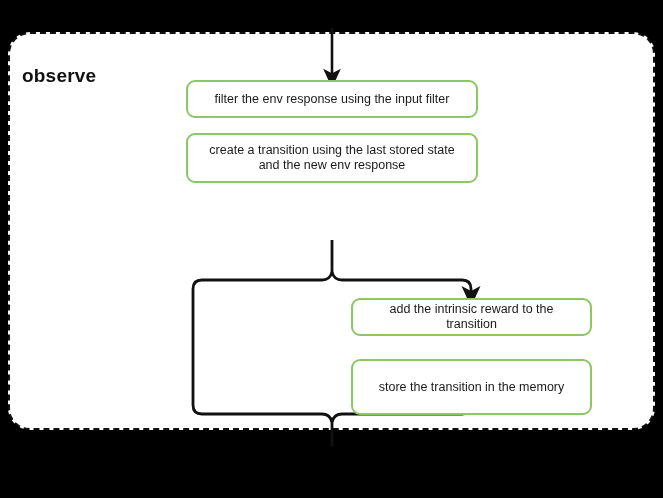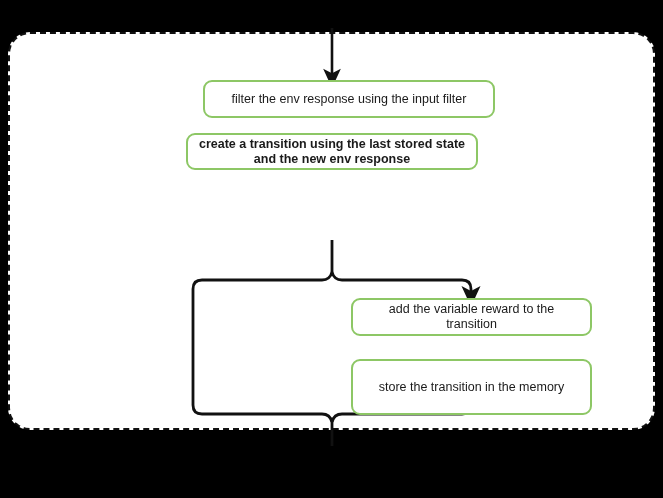--- a/index.html
+++ b/index.html
@@ -72,20 +72,21 @@
     white-space: nowrap;
   }
 </style>
 </head>
 <body>
 
 <div id="canvas">
 
   <div id="group-container"></div>
 
+  <div id="group-title">observe</div>
 
   <svg id="svg-edges" viewBox="0 0 663 498">
     <defs>
       <marker id="arrowhead" markerWidth="9" markerHeight="9" refX="4.2" refY="4.2" orient="auto" markerUnits="strokeWidth">
         <path d="M0.6,0.8 L8,4.2 L0.6,7.6 L2.4,4.2 Z" fill="#111111"></path>
       </marker>
     </defs>
 
     <path d="M332,28 L332,78" stroke="#111111" stroke-width="2.6" fill="none" marker-end="url(#arrowhead)"></path>
 
@@ -93,31 +94,31 @@
 
     <path d="M332,272 Q330,280 322,280 L202,280 Q193,280 193,289 L193,405 Q193,414 202,414 L322,414 Q330,414 332,422" stroke="#111111" stroke-width="2.8" fill="none" stroke-linejoin="round"></path>
 
     <path d="M332,272 Q334,280 342,280 L462,280 Q471,280 471,289 L471,296" stroke="#111111" stroke-width="2.8" fill="none" stroke-linejoin="round" marker-end="url(#arrowhead)"></path>
 
     <path d="M471,397 L471,405 Q471,414 462,414 L342,414 Q334,414 332,422" stroke="#111111" stroke-width="2.8" fill="none" stroke-linejoin="round"></path>
 
     <path d="M332,420 L332,446" stroke="#111111" stroke-width="2.8" fill="none"></path>
   </svg>
 
-  <div class="node" style="left:186px; top:80px; width:292px; height:38px;margin-left:17px;">
+  <div class="node" style="left:186px; top:80px; width:292px; height:38px;">
     <span>filter the env response using the input filter</span>
   </div>
 
-  <div class="node" style="left:186px; top:133px; width:292px; height:37px;font-weight:bold;">
+  <div class="node" style="left:186px; top:133px; width:292px; height:50px;">
     <span>create a transition using the last stored state and the new env response</span>
   </div>
 
 
   <div class="node" style="left:351px; top:298px; width:241px; height:38px;">
-    <span>add the variable reward to the transition</span>
+    <span>add the intrinsic reward to the transition</span>
   </div>
 
   <div class="node" style="left:351px; top:359px; width:241px; height:56px;">
     <span>store the transition in the memory</span>
   </div>
 
 
 </div>
 
 </body></html>

